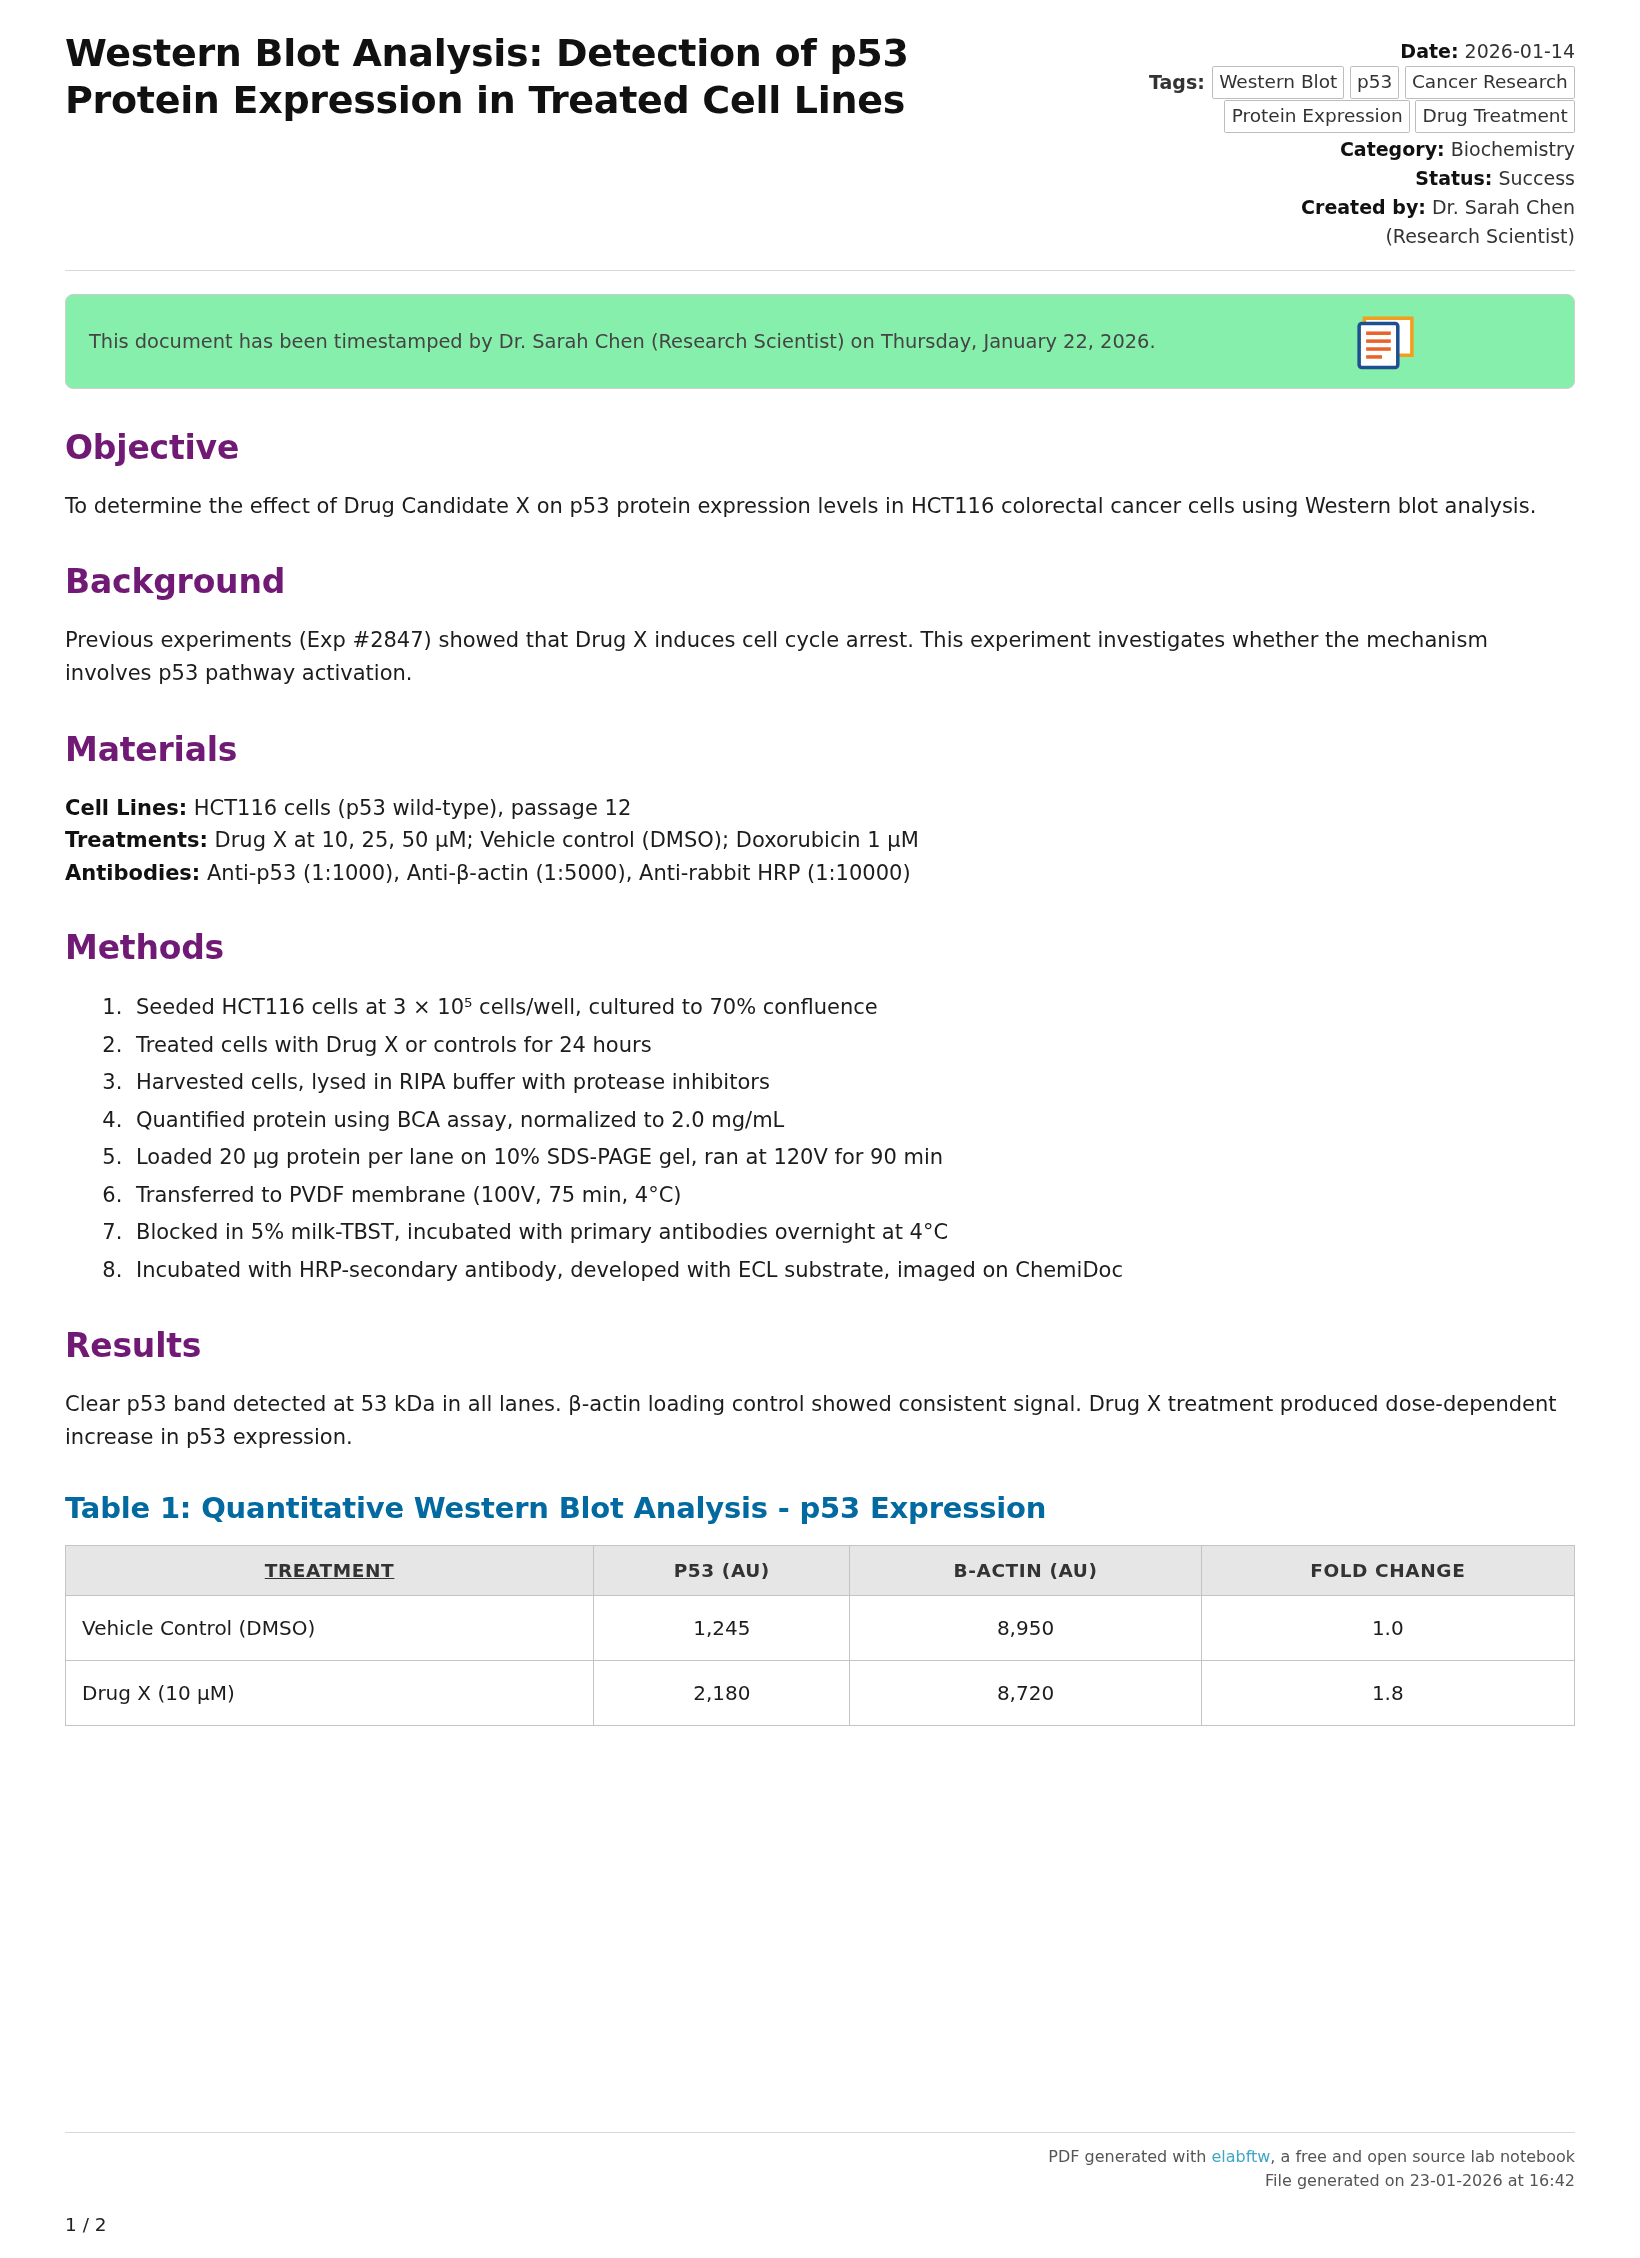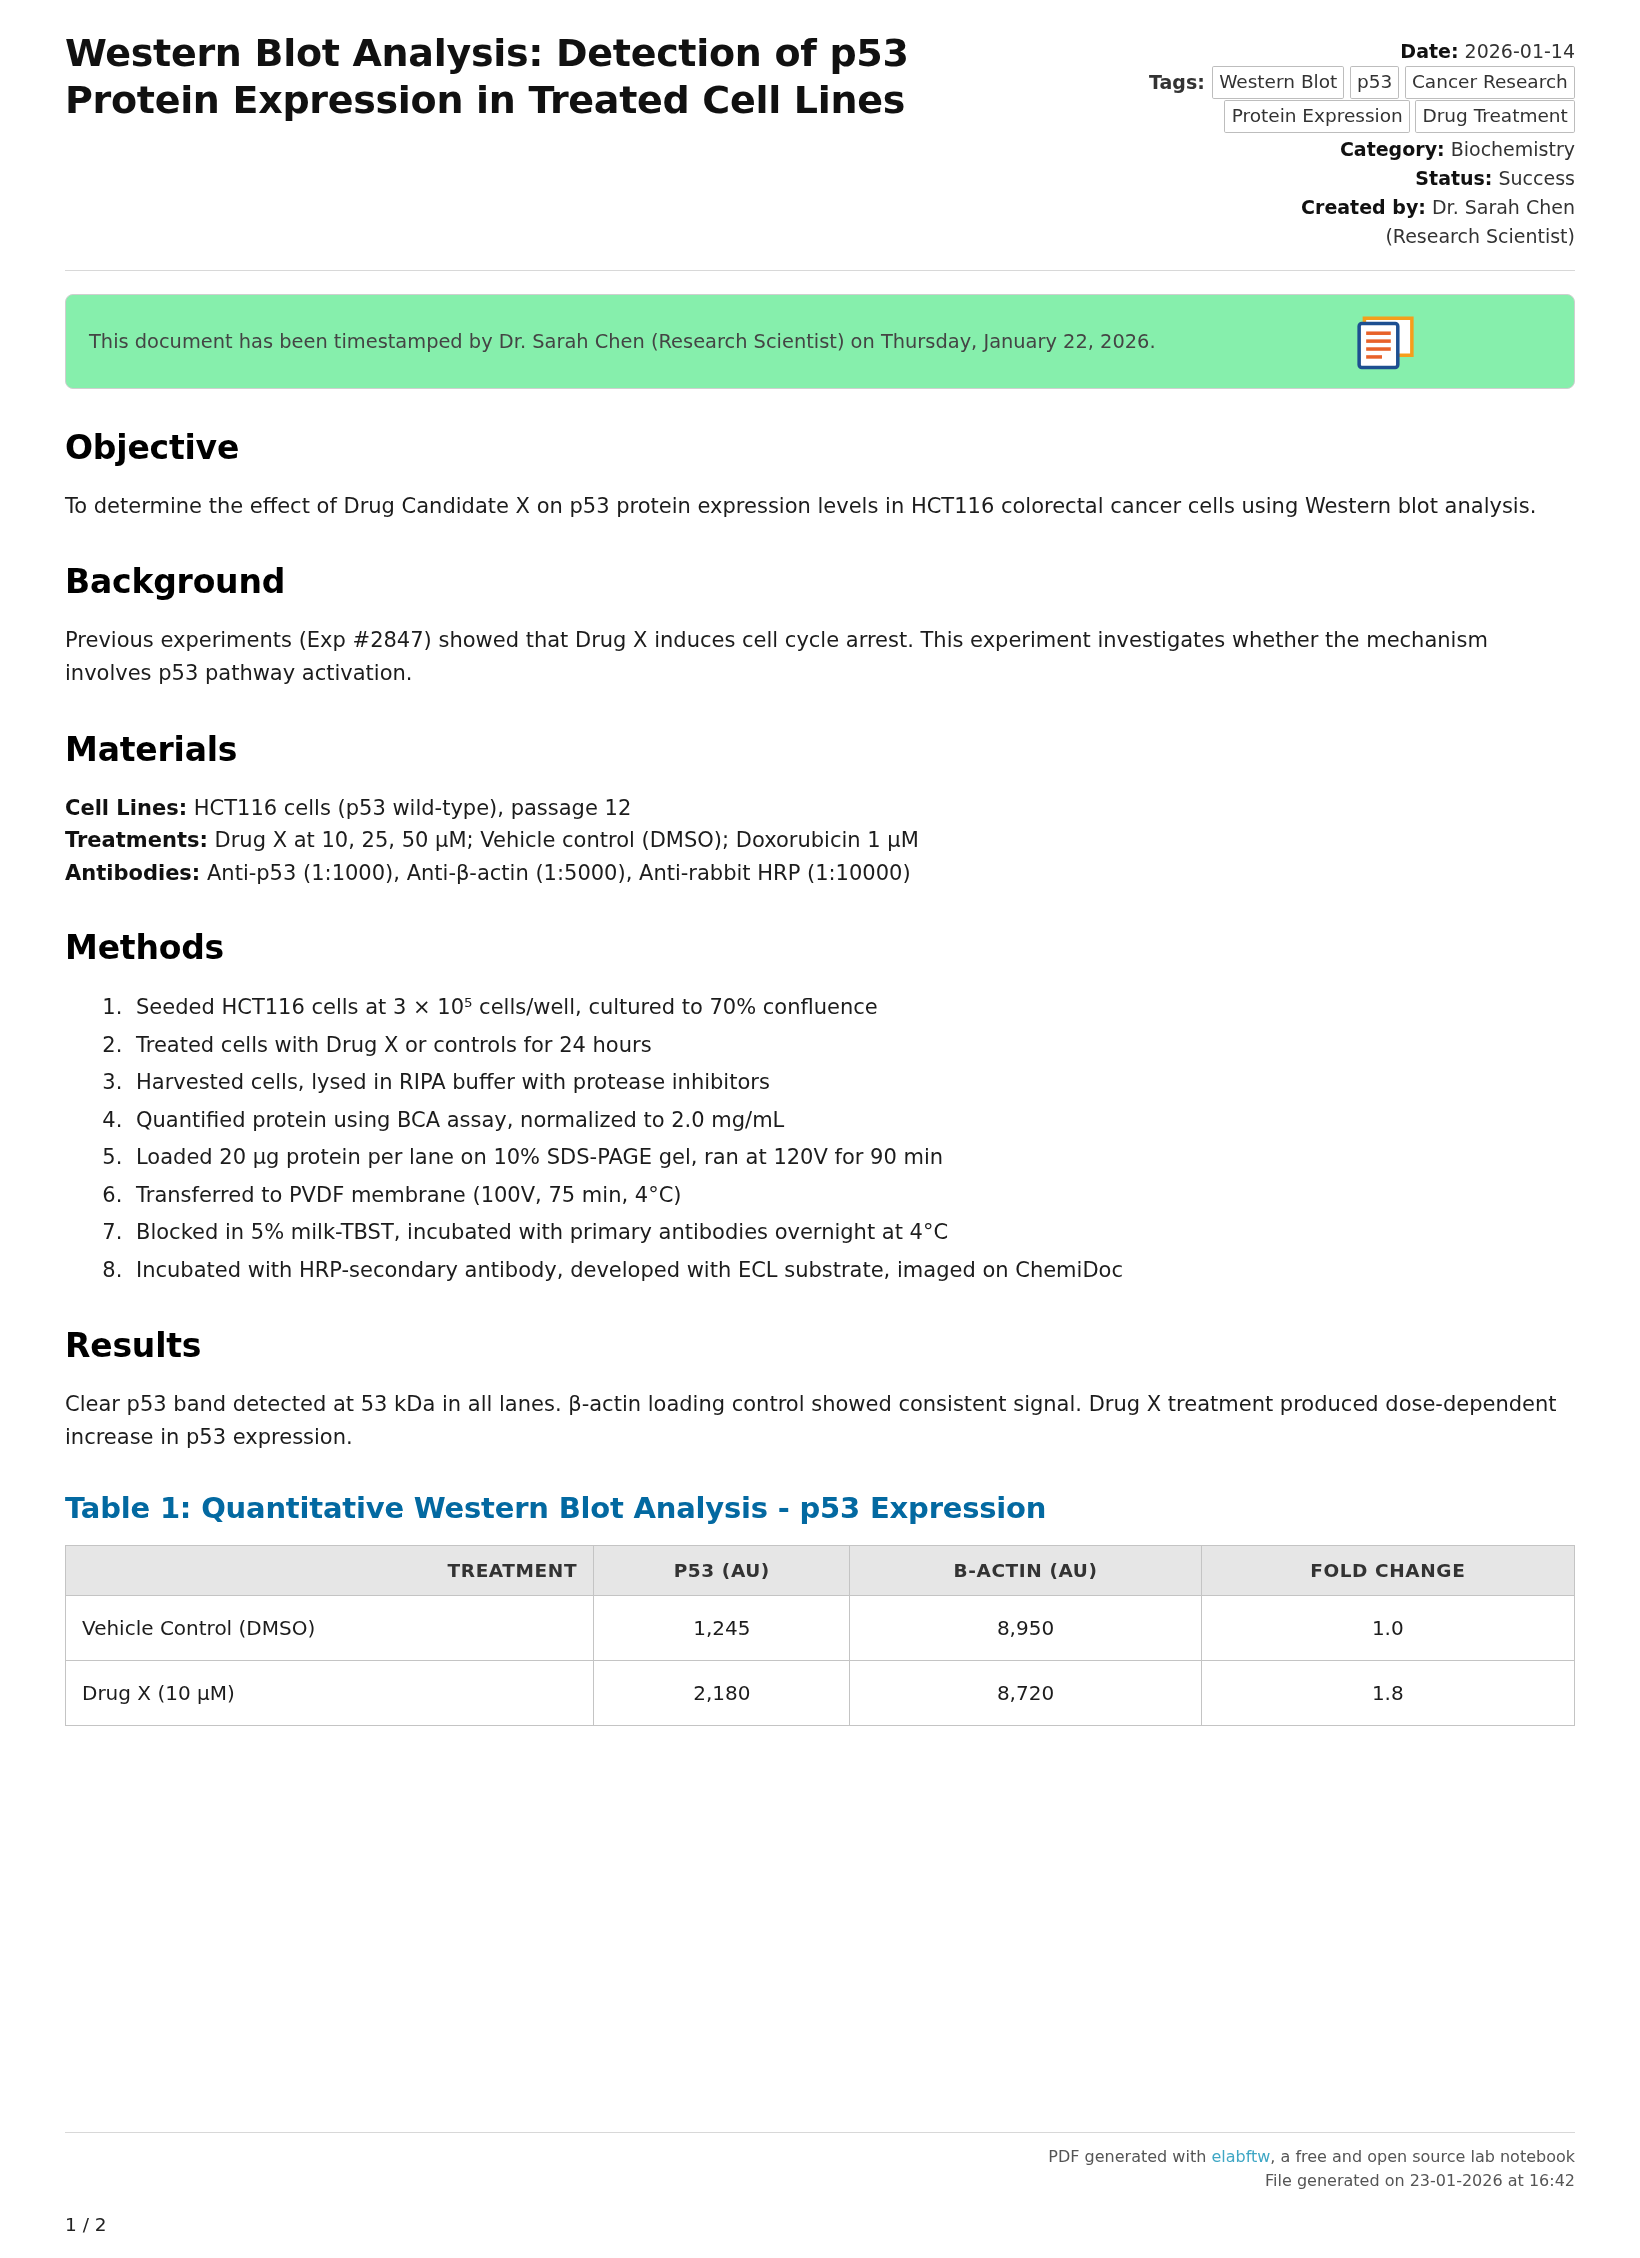--- a/index.html
+++ b/index.html
@@ -98,21 +98,21 @@
     position: relative;
     flex: 0 0 auto;
     margin-right: 132px;
   }
 
   
   h2.section {
     font-size: 33px;
     font-weight: bold;
     margin: 39px 0 23px 0;
-    color: #000000;
+    color: #701a75;
     letter-spacing: -0.2px;
   }
   h3.section-sm {
     font-size: 29px;
     font-weight: bold;
     margin: 37px 0 19.4px 0;
     color: #0369a1;
     letter-spacing: -0.2px;
   }
   p.para {
@@ -152,21 +152,21 @@
     background: #e6e6e6;
     border: 0.9px solid #c4c4c4;
     font-size: 18.5px;
     font-weight: bold;
     letter-spacing: 0.6px;
     text-transform: uppercase;
     padding: 14px 16px;
     color: #333;
     text-align: center;
   }
-  table.data th.first { text-align: right; }
+  table.data th.first { text-align: center; text-decoration: underline; }
   table.data td {
     border: 0.9px solid #c4c4c4;
     padding: 20px 16px;
     text-align: center;
     color: #1c1c1c;
   }
   table.data td.first { text-align: left; }
 
   
   .footer {

